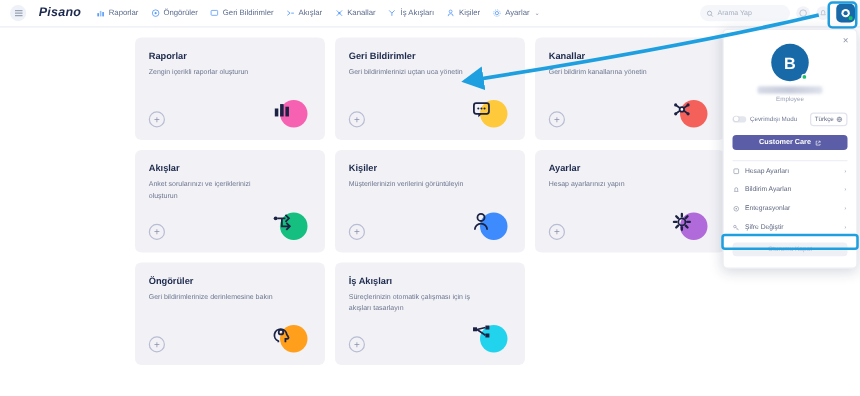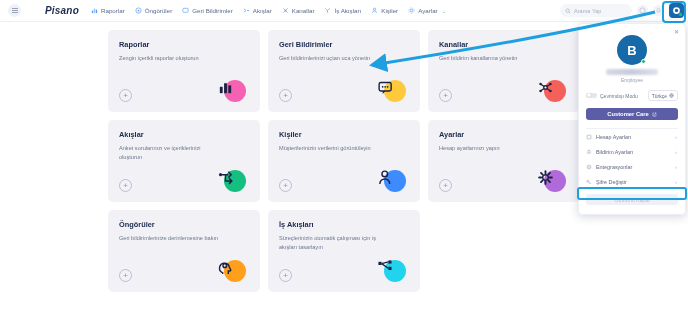--- a/index.html
+++ b/index.html
@@ -17,21 +17,21 @@
     background:#ffffff; border-bottom:1px solid #eceef3;
     display:flex; align-items:center;
   }
   .hamburger {
     width:13px; height:13px; border-radius:50%; background:#eef1f7;
     margin-left:8px; display:flex; align-items:center; justify-content:center;
     flex:none;
   }
   .hamburger span { display:block; width:6px; height:1px; background:#9aa3b4; box-shadow:0 2px 0 #9aa3b4, 0 -2px 0 #9aa3b4;}
   .brand {
-    margin-left:24px; font-size:10px; font-weight:bold; color:#1d2a4d;
+    margin-left:10px; font-size:10px; font-weight:bold; color:#1d2a4d;
     letter-spacing:0.2px; font-style:italic; flex:none;
   }
   .navitems { display:flex; align-items:center; margin-left:12px; gap:10px; }
   .navitem { display:flex; align-items:center; gap:3px; cursor:default; }
   .navitem .lbl { font-size:6.2px; color:#5b6b8c; white-space:nowrap; }
   .nico { width:7px; height:7px; flex:none; display:block; }
   .caret { font-size:5px; color:#7d8aa5; margin-left:1px; }
 
   .topright { position:absolute; right:4px; top:3px; display:flex; align-items:center; gap:5px; }
   .searchbox {

